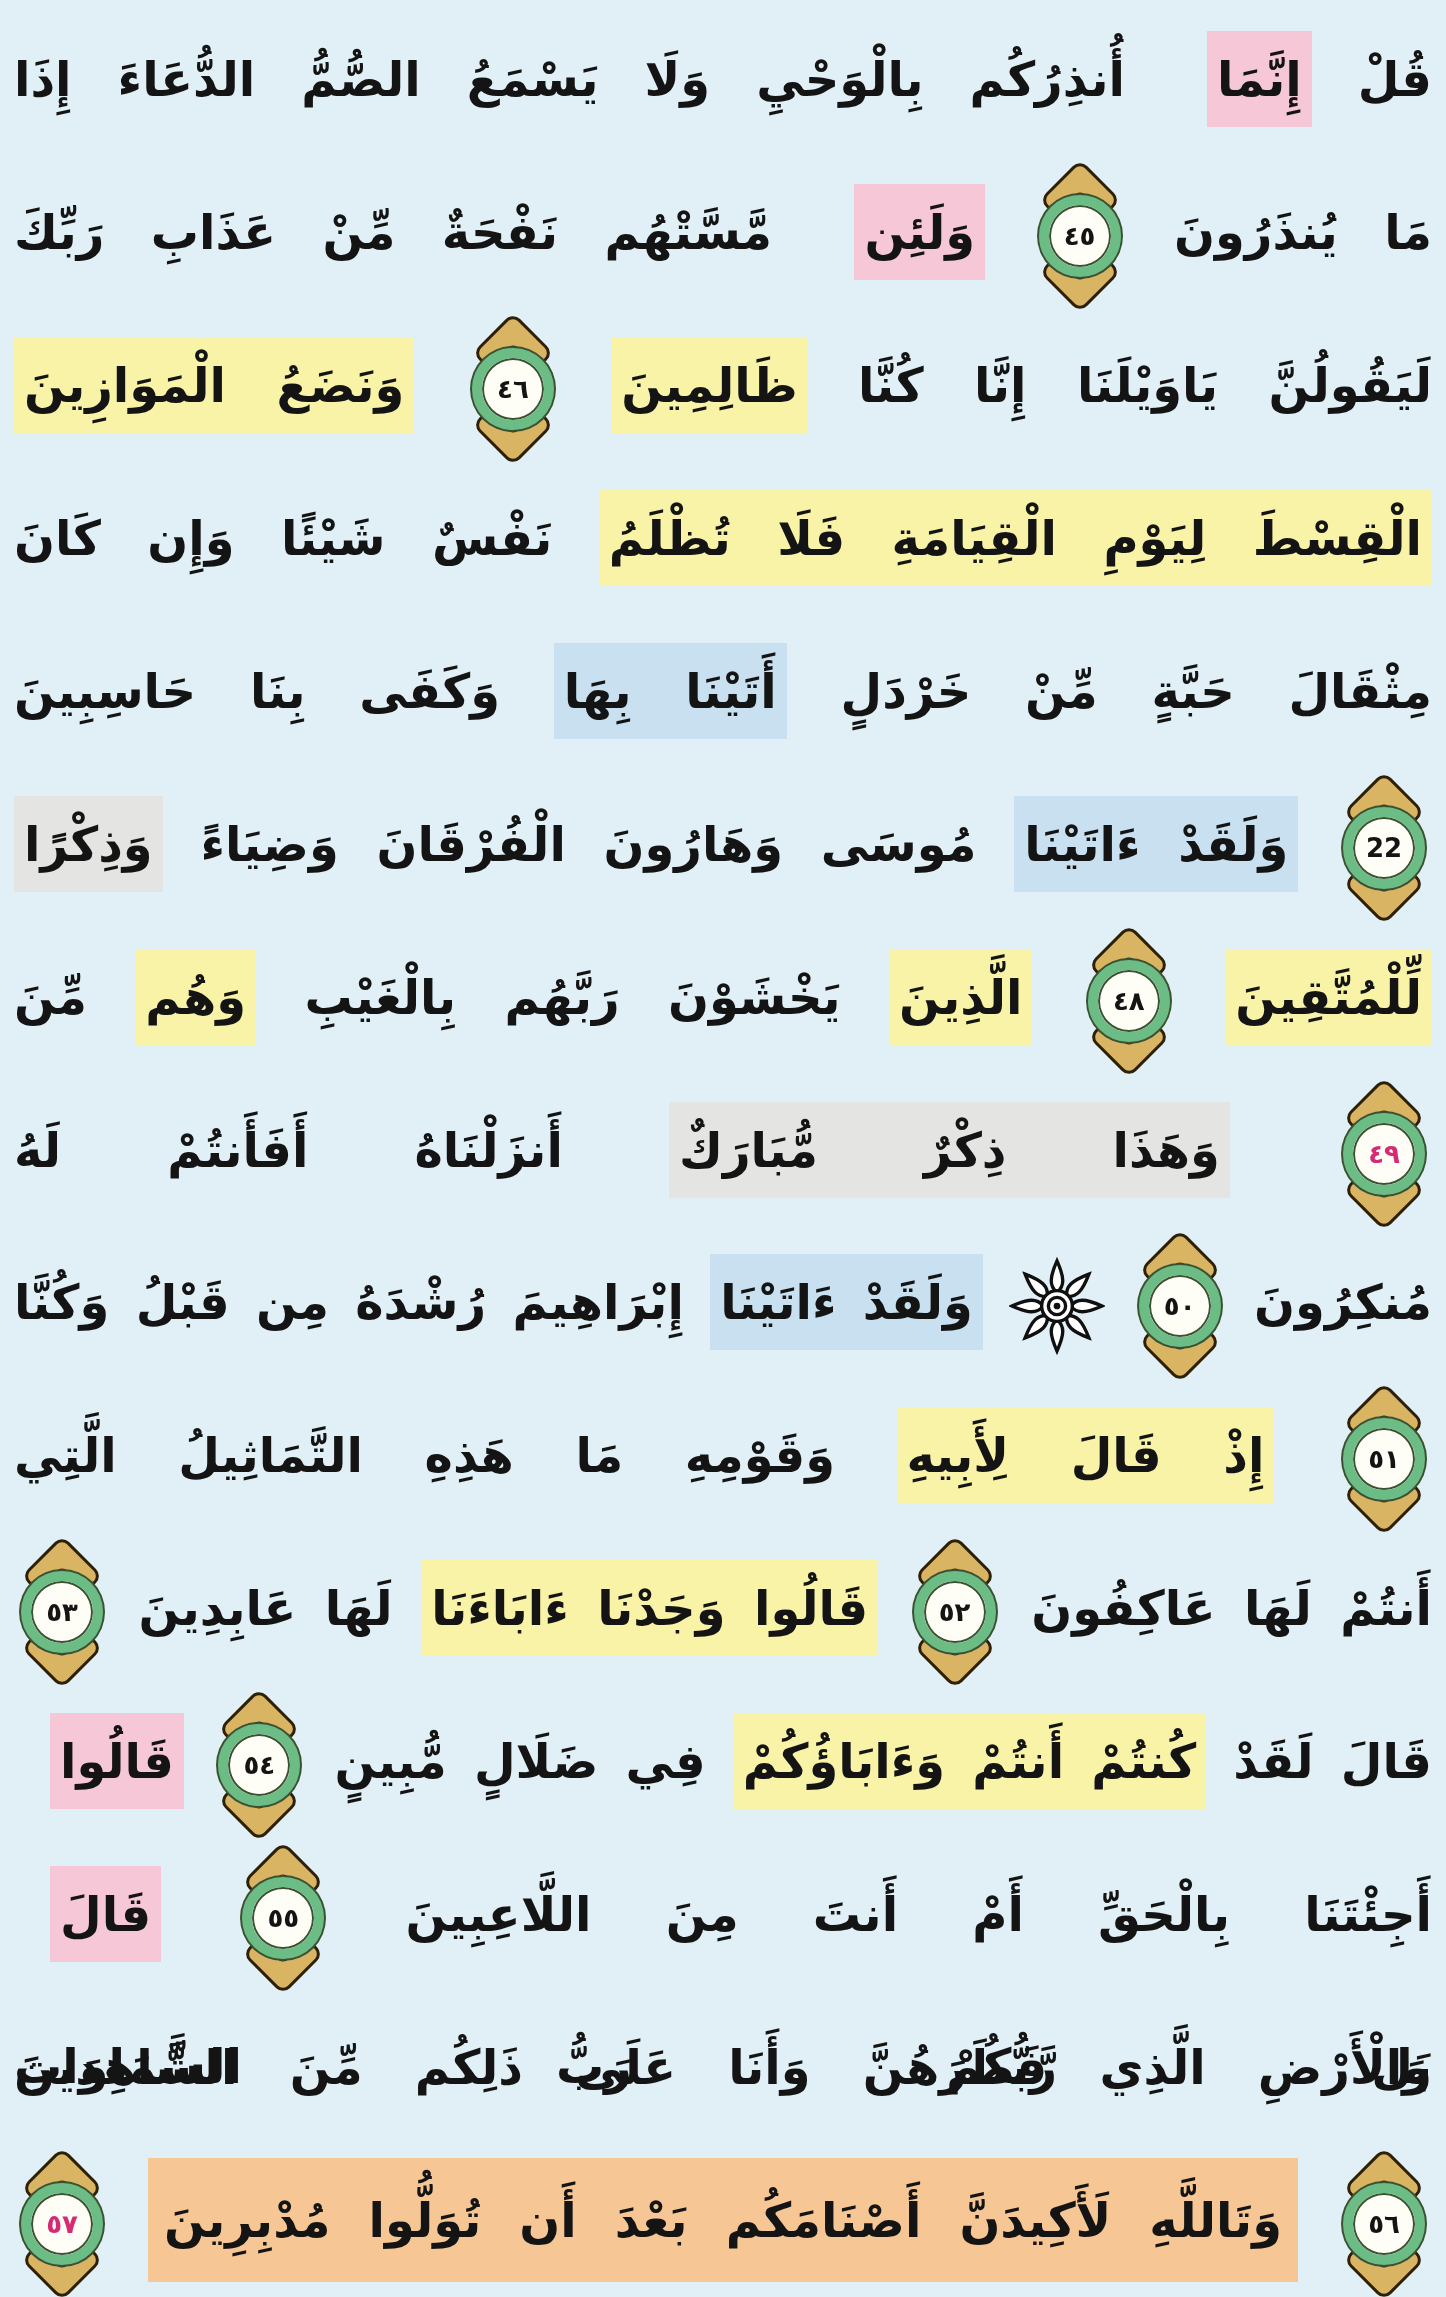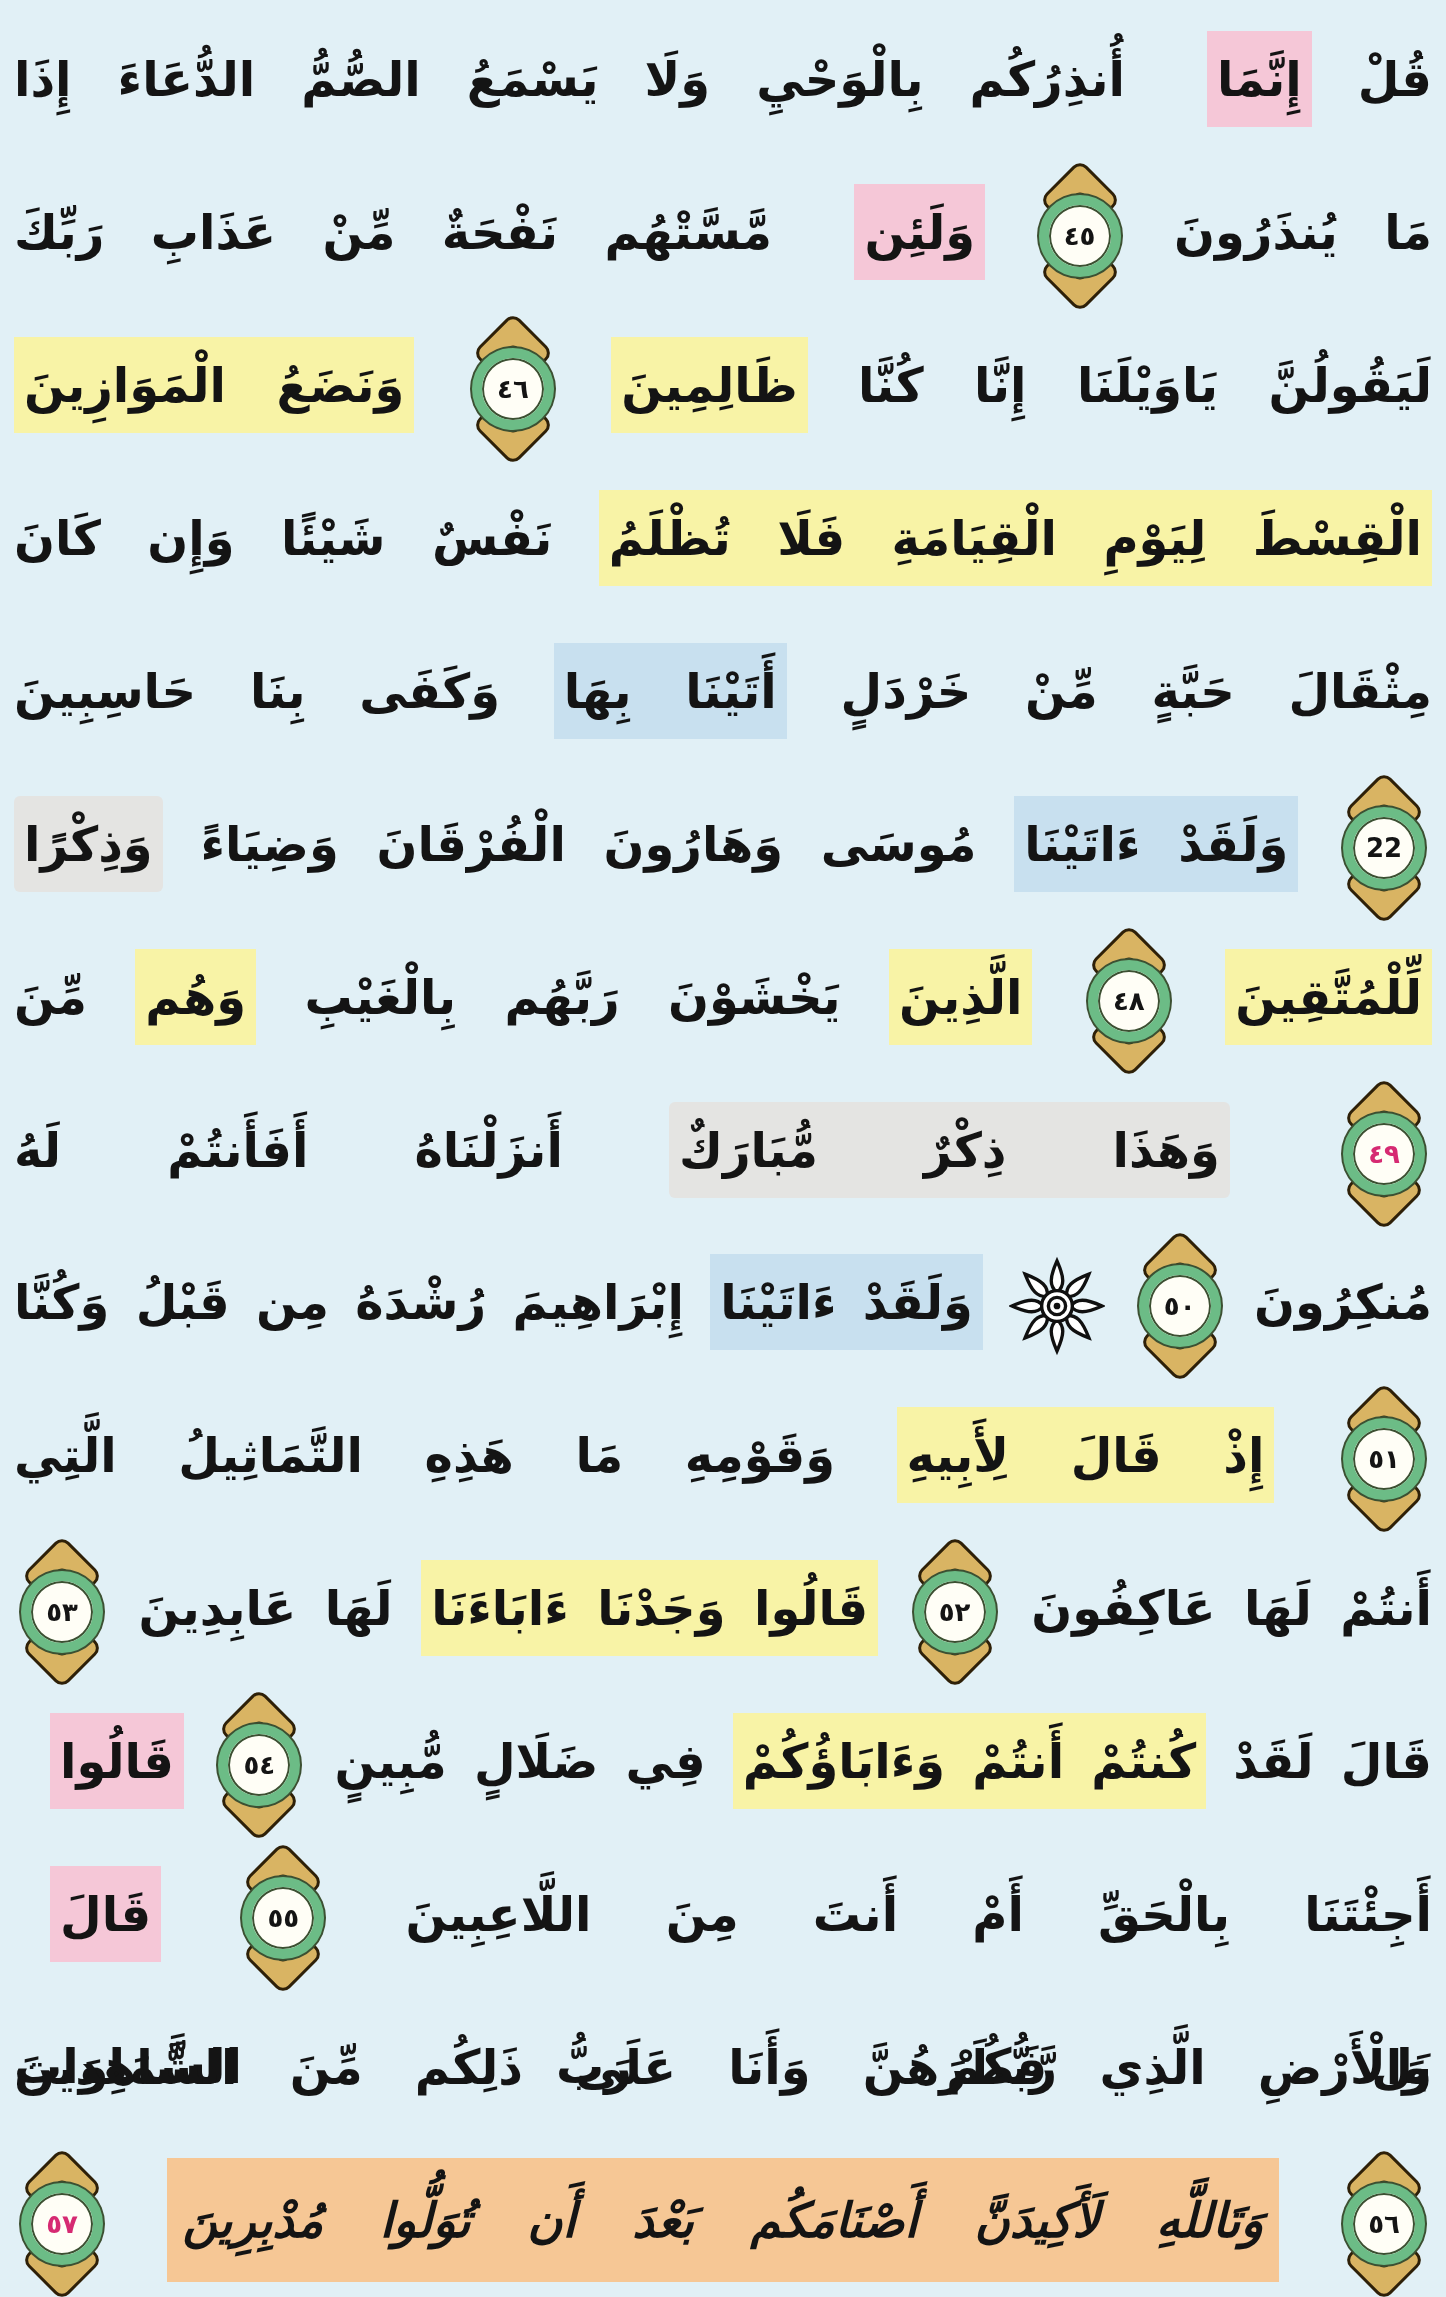--- a/index.html
+++ b/index.html
@@ -22,22 +22,22 @@
     text-justify:inter-word;
     font-size:48px;font-weight:700;
     color:var(--ink,#141414);
     white-space:normal;
   }
   .seg{white-space:nowrap;}
   .hl{padding:20px 10px;}
   .hl-pink{background:var(--hl-pink);margin-left:36px;}
   .hl-yellow{background:var(--hl-yellow);}
   .hl-blue{background:var(--hl-blue);}
-  .hl-gray{background:var(--hl-gray);border-radius:6px;}
-  .hl-orange{background:var(--hl-orange);padding:34px 16px;font-style:italic;}
+  .hl-gray{background:var(--hl-gray);}
+  .hl-orange{background:var(--hl-orange);padding:34px 16px;}
   
   .vm{position:relative;display:inline-block;width:96px;height:128px;vertical-align:middle;}
   .vm-fin{
     position:absolute;left:50%;width:52px;height:52px;z-index:0;
     background:var(--gold);
     border:3px solid var(--gold-outline);
     border-radius:10px;
     transform:translateX(-50%) rotate(45deg);
   }
   .vm-fin.top{top:-1px;}

